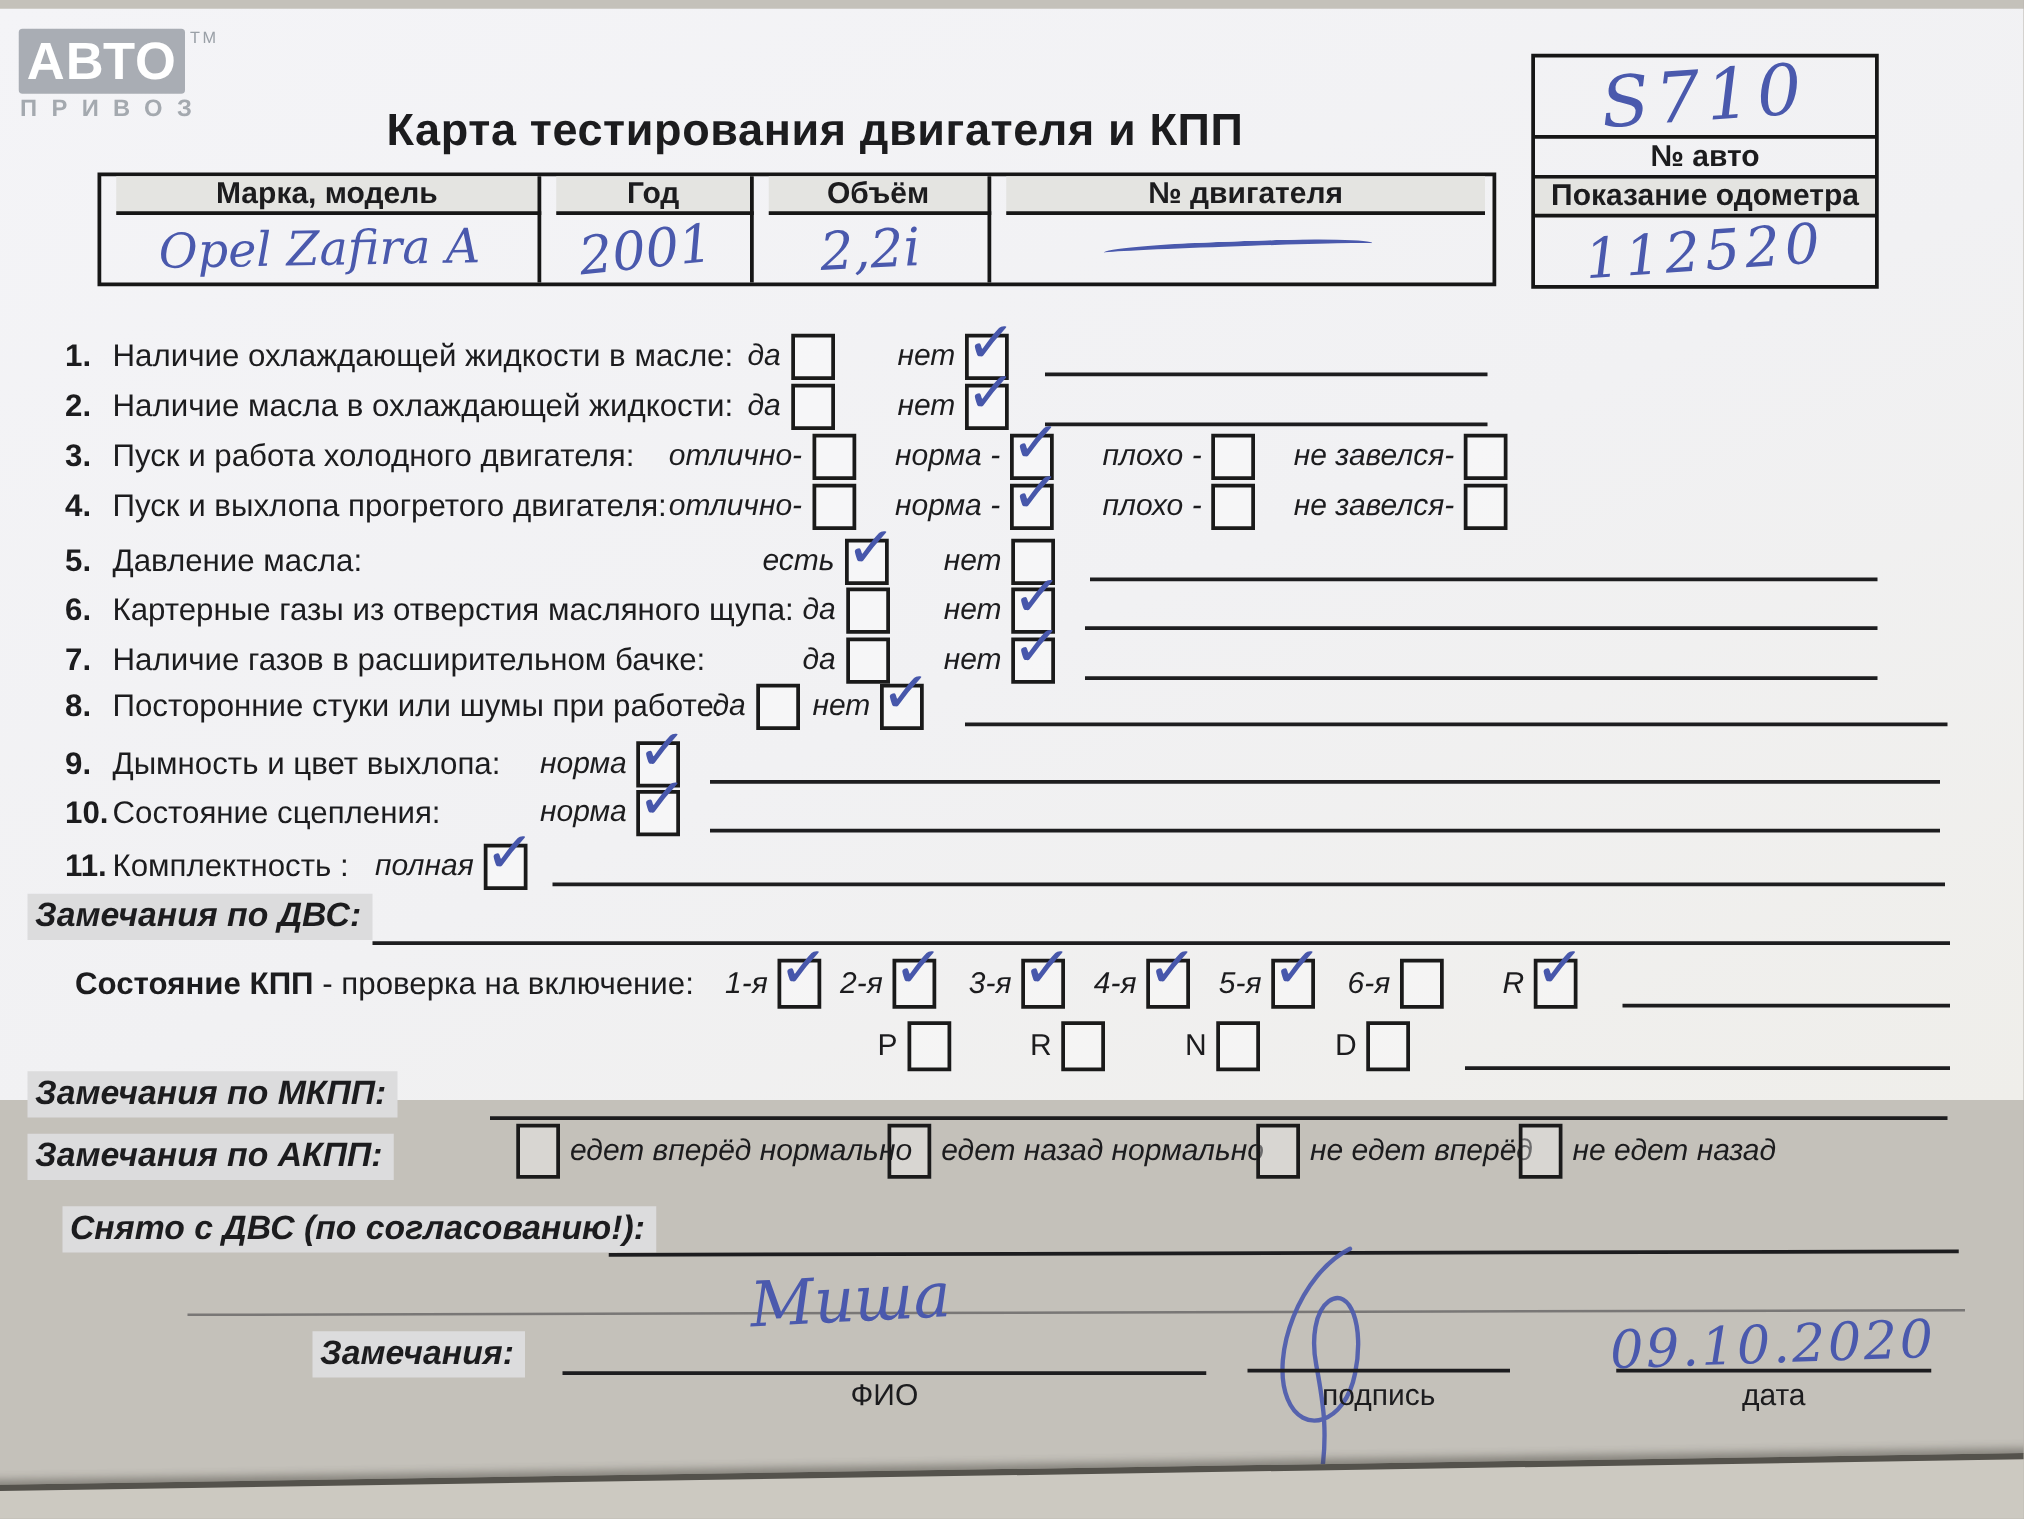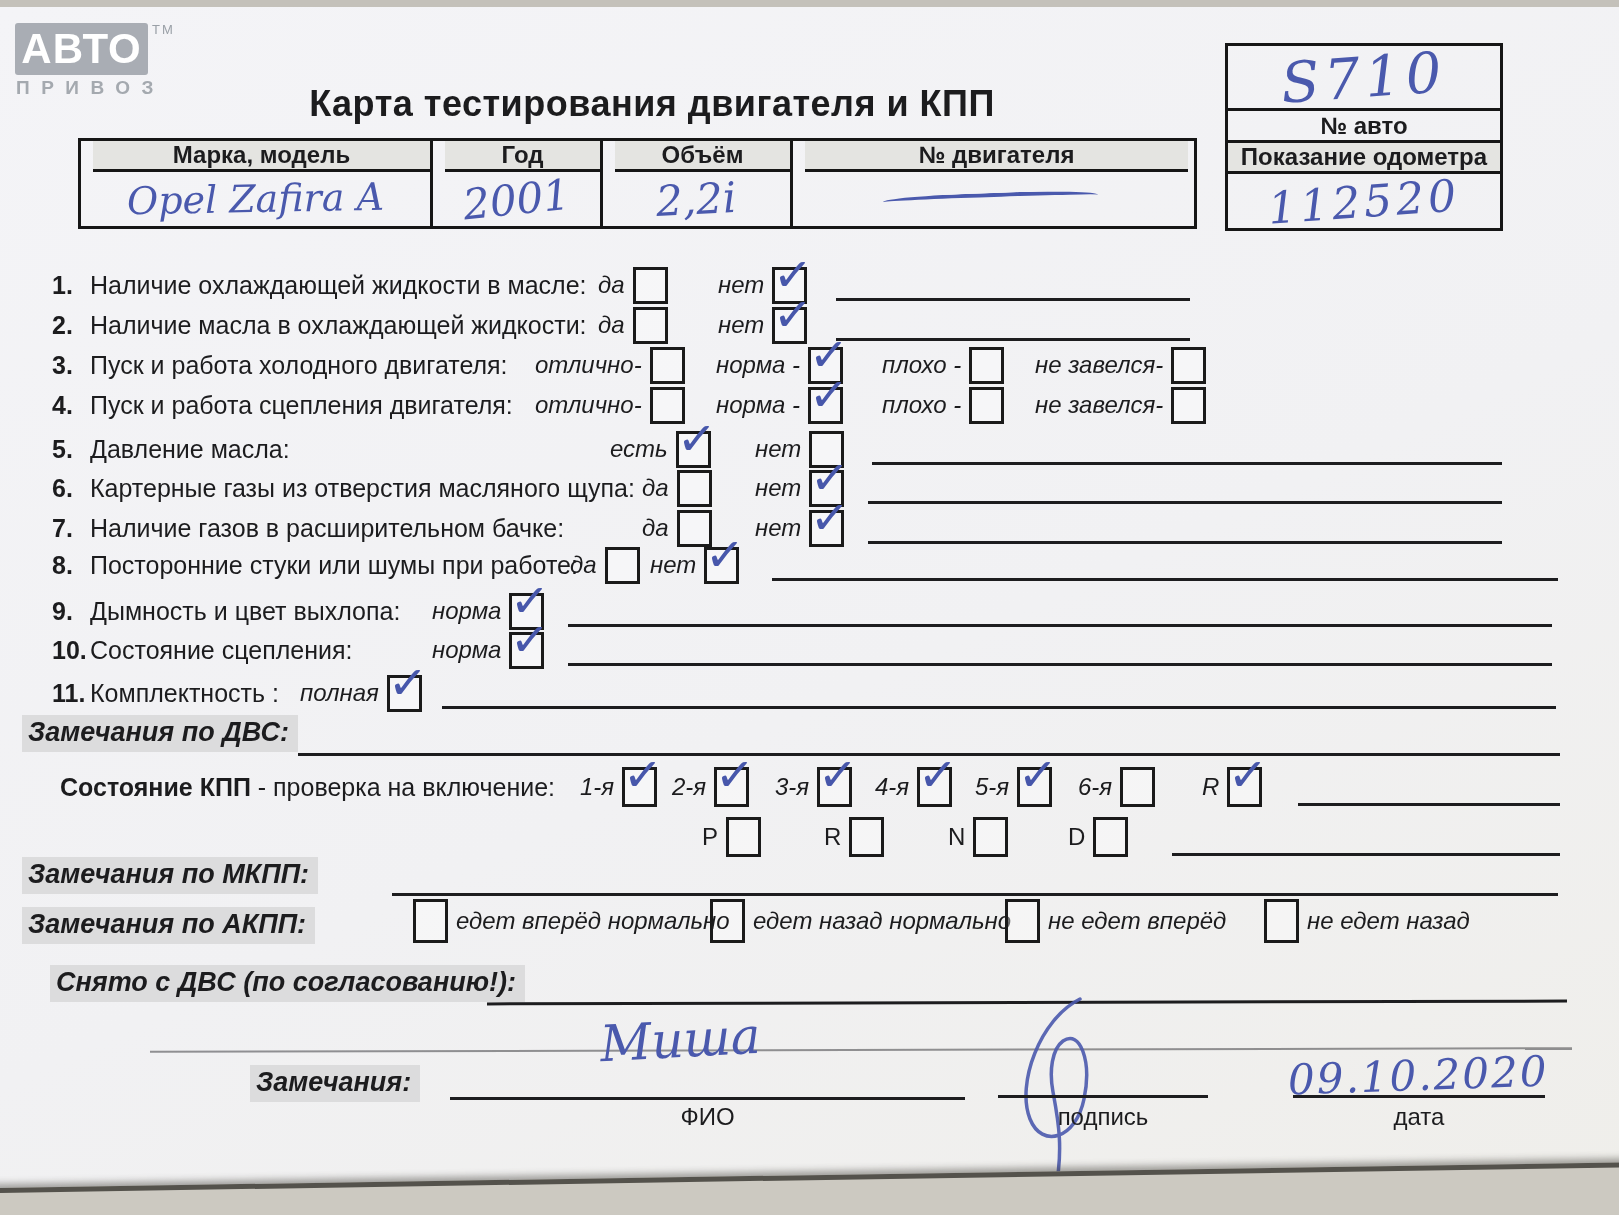--- a/index.html
+++ b/index.html
@@ -1,18 +1,18 @@
 <!DOCTYPE html>
 <html><head>
 <meta charset="utf-8">
 <style>
   html,body{margin:0;padding:0;background:#b7b4ad;}
   .stage{position:relative;width:1619px;height:1215px;background:#c4c1ba;overflow:hidden;
          font-family:"Liberation Sans",sans-serif;color:#1c1c1e;}
-  .paper{position:absolute;left:0;top:7px;width:1619px;height:1208px;
+  .paper{position:absolute;left:0;top:7px;width:1619px;height:873px;
          background:linear-gradient(155deg,#f4f4f7 0%,#f1f1f3 55%,#efeeea 100%);}
   
   .logo-box{position:absolute;left:15px;top:16px;width:133px;height:52px;background:#a9adb4;
             border-radius:3px;display:flex;align-items:center;justify-content:center;}
   .logo-box span{color:#ffffff;font-weight:bold;font-size:42px;letter-spacing:1px;line-height:1;}
   .logo-tm{position:absolute;left:152px;top:15px;font-size:13px;color:#9aa0a7;letter-spacing:2px;}
   .logo-sub{position:absolute;left:16px;top:70px;font-size:19px;color:#a4a9af;
             letter-spacing:11.5px;font-weight:bold;}
   
   .title{position:absolute;left:160px;top:64px;width:960px;margin:12px;text-align:center;
@@ -157,21 +157,21 @@
           <span class="box"></span>
         </span>
       <span class="opt" style="left:1035px">
           <span class="olabel">не завелся-</span>
           <span class="box"></span>
         </span>
     </div>
 
     <div class="crow" style="top:380px">
       <span class="num">4.</span>
-      <span class="ilabel">Пуск и работа сцепления двигателя:</span>
+      <span class="ilabel">Пуск и выхлопа прогретого двигателя:</span>
       <span class="opt" style="left:535px">
           <span class="olabel">отлично-</span>
           <span class="box"></span>
         </span>
       <span class="opt" style="left:716px">
           <span class="olabel">норма -</span>
           <span class="box checked"></span>
         </span>
       <span class="opt" style="left:882px">
           <span class="olabel">плохо -</span>
@@ -335,21 +335,21 @@
           <span class="olabel">едет назад нормально</span>
         </span>
       <span class="opt" style="left:413px">
           <span class="box tall"></span>
           <span class="olabel">едет вперёд нормально</span>
         </span>
       <span class="opt" style="left:1005px">
           <span class="box tall"></span>
           <span class="olabel">не едет вперёд</span>
         </span>
-      <span class="opt" style="left:1264px">
+      <span class="opt" style="left:1215px">
           <span class="box tall"></span>
           <span class="olabel">не едет назад</span>
         </span>
     </div>
 
     <div class="hl" style="left:50px;top:958px">Снято с ДВС (по согласованию!):</div>
     <span class="hline" style="left:487px;top:994px;width:1080px;transform:rotate(-.15deg)"></span>
 
     <span class="crease"></span>
 

